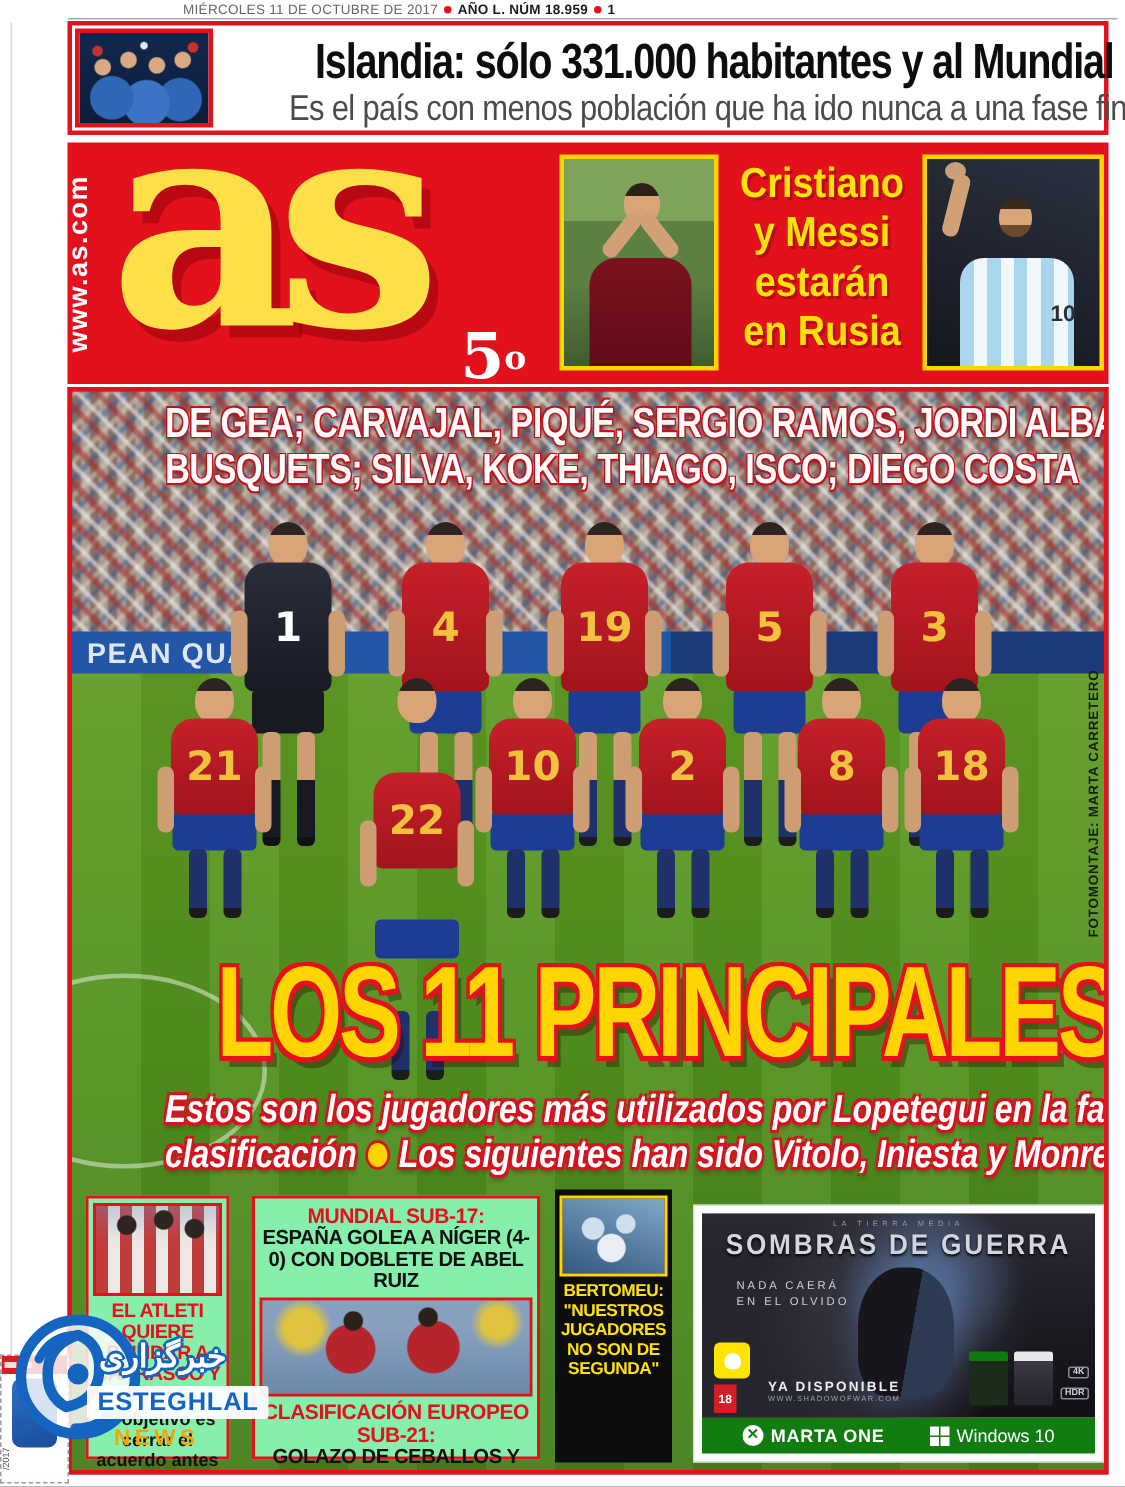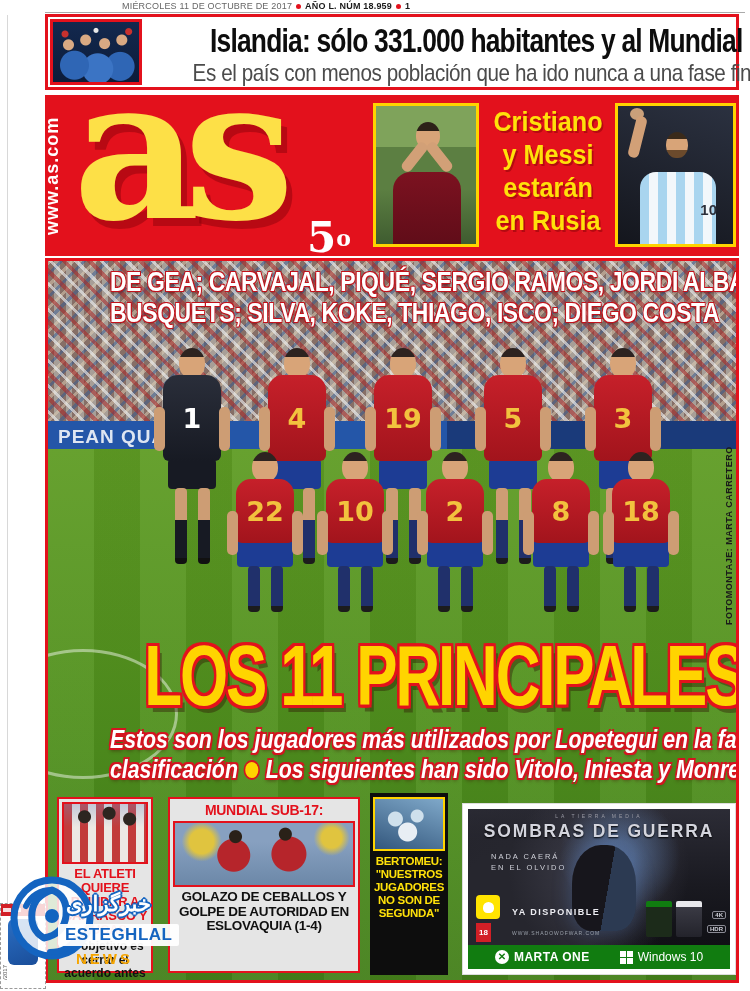--- a/index.html
+++ b/index.html
@@ -118,21 +118,21 @@
     transform:scaleX(.72);transform-origin:center;letter-spacing:-3px;
     text-shadow:-3px -3px 0 var(--as-red),3px -3px 0 var(--as-red),-3px 3px 0 var(--as-red),3px 3px 0 var(--as-red),
       -3px 0 0 var(--as-red),3px 0 0 var(--as-red),0 -3px 0 var(--as-red),0 3px 0 var(--as-red),6px 7px 0 rgba(40,0,0,.35)}
   .dek{position:absolute;left:0;right:0;top:463px;text-align:center;z-index:5;color:#fff;font-weight:bold;font-style:italic}
   .dek div{font-size:26px;line-height:30px;white-space:nowrap;transform:scaleX(.82);transform-origin:center;
     text-shadow:-2px -2px 0 #d41420,2px -2px 0 #d41420,-2px 2px 0 #d41420,2px 2px 0 #d41420,0 3px 4px rgba(60,0,0,.45)}
   .ydot{display:inline-block;width:16px;height:16px;border-radius:50%;background:var(--yellow);margin:0 9px;
     box-shadow:0 0 0 2px #d41420}
 
   
-  .brief{position:absolute;z-index:6;background:#e5e5e5;border:2px solid var(--as-red)}
+  .brief{position:absolute;z-index:6;background:#86efac;border:2px solid var(--as-red)}
   .brief-atleti{left:9px;top:536px;width:96px;height:176px;padding:3px;text-align:center}
   .thumb{border:2px solid var(--as-red)}
   .atleti-photo{height:62px;
     background:
       radial-gradient(circle at 25% 22%,#2d2520 0 6px,transparent 7px),
       radial-gradient(circle at 55% 16%,#2d2520 0 6px,transparent 7px),
       radial-gradient(circle at 80% 26%,#2d2520 0 6px,transparent 7px),
       linear-gradient(rgba(120,140,190,.35),rgba(120,140,190,0) 40%),
       repeating-linear-gradient(90deg,#c23b3b 0 8px,#ece8e4 8px 16px)}
   .brief-head-red{margin-top:3px;color:var(--as-red);font-weight:900;font-size:13px;line-height:14px;letter-spacing:-.3px}
@@ -172,21 +172,21 @@
   .ad-title{position:absolute;left:0;right:0;top:11px;text-align:center;font-size:19px;font-weight:900;letter-spacing:2px;
     color:#d4d5dd;text-shadow:0 1px 2px #000;white-space:nowrap;transform:scaleX(.92)}
   .ad-tagline{position:absolute;left:23px;top:42px;font-size:7.5px;letter-spacing:2px;color:#cfd0d8;line-height:11px}
   .ad-figure{position:absolute;left:104px;top:36px;width:64px;height:86px;border-radius:45% 45% 30% 30%;
     background:linear-gradient(100deg,#17161c 0 55%,#2c3a52 55%);box-shadow:0 0 18px 2px rgba(90,140,220,.25)}
   .snapcode{position:absolute;left:8px;bottom:26px;width:24px;height:24px;border-radius:4px;background:#ffe400;
     display:flex;align-items:center;justify-content:center}
   .snapcode i{width:11px;height:11px;border-radius:50% 50% 40% 40%;background:#fff}
   .age-badge{position:absolute;left:8px;bottom:3px;width:15px;height:19px;background:#d21f26;color:#fff;
     font-size:8px;font-weight:900;display:flex;align-items:center;justify-content:center}
-  .ya{position:absolute;left:44px;bottom:28px;font-size:9px;font-weight:900;letter-spacing:1.5px;color:#ededf2}
+  .ya{position:absolute;left:44px;bottom:16px;font-size:9px;font-weight:900;letter-spacing:1.5px;color:#ededf2}
   .ad-url{position:absolute;left:44px;bottom:9px;font-size:5px;letter-spacing:1px;color:#9aa0aa}
   .case{position:absolute;bottom:8px;width:26px;height:36px;border-radius:2px}
   .case.xbox-case{right:58px;background:linear-gradient(#107c10 0 6px,#1c2b1a 6px)}
   .case.pc-case{right:28px;background:linear-gradient(#e8e8ec 0 6px,#3a3a44 6px,#23232b)}
   .minibadge{position:absolute;right:4px;font-size:6px;font-weight:bold;color:#cfd0d8;border:1px solid #8a8a94;
     padding:0 2px;border-radius:2px}
   .minibadge.b4k{bottom:26px}
   .minibadge.bhdr{bottom:12px}
   .platform-bar{margin-top:0;height:24px;background:var(--ad-green);display:flex;align-items:center;justify-content:center;gap:30px}
   .plat{display:flex;align-items:center;gap:5px;color:#fff}
@@ -316,21 +316,32 @@
           <div class="p-head"></div>
           <div class="p-torso">
             <span class="p-num">3</span>
           </div>
           <div class="p-shorts"></div>
           <div class="p-legs">
             <i></i>
             <i></i>
           </div>
         </div>
-        <div class="player front" style="left: 177px;">
+        <div class="player front" style="left: 55px;">
+          <div class="p-head"></div>
+          <div class="p-torso">
+            <span class="p-num">21</span>
+          </div>
+          <div class="p-shorts"></div>
+          <div class="p-legs">
+            <i></i>
+            <i></i>
+          </div>
+        </div>
+        <div class="player front" style="left: 190px; gap: 36px;">
           <div class="p-head"></div>
           <div class="p-torso">
             <span class="p-num">22</span>
           </div>
           <div class="p-shorts"></div>
           <div class="p-legs">
             <i></i>
             <i></i>
           </div>
         </div>
@@ -395,21 +406,23 @@
     </div>
 
     <div class="brief brief-atleti">
       <div class="thumb atleti-photo"></div>
       <div class="brief-head-red">EL ATLETI QUIERE BLINDAR A CARRASCO Y LUCAS</div>
       <div class="brief-text">El objetivo es cerrar el acuerdo antes de fin de año</div>
     </div>
 
     <div class="brief brief-middle">
       <div class="kicker">MUNDIAL SUB-17:</div>
+      <div class="bhead">ESPAÑA GOLEA A NÍGER (4-0) CON DOBLETE DE ABEL RUIZ</div>
       <div class="thumb sub17-photo"></div>
+      <div class="kicker">CLASIFICACIÓN EUROPEO SUB-21:</div>
       <div class="bhead">GOLAZO DE CEBALLOS Y GOLPE DE AUTORIDAD EN ESLOVAQUIA (1-4)</div>
     </div>
 
     <div class="brief brief-bertomeu">
       <div class="bertomeu-photo"></div>
       <div class="byellow">BERTOMEU: "NUESTROS JUGADORES NO SON DE SEGUNDA"</div>
     </div>
 
     <div class="ad-box">
       <div class="ad-art">

